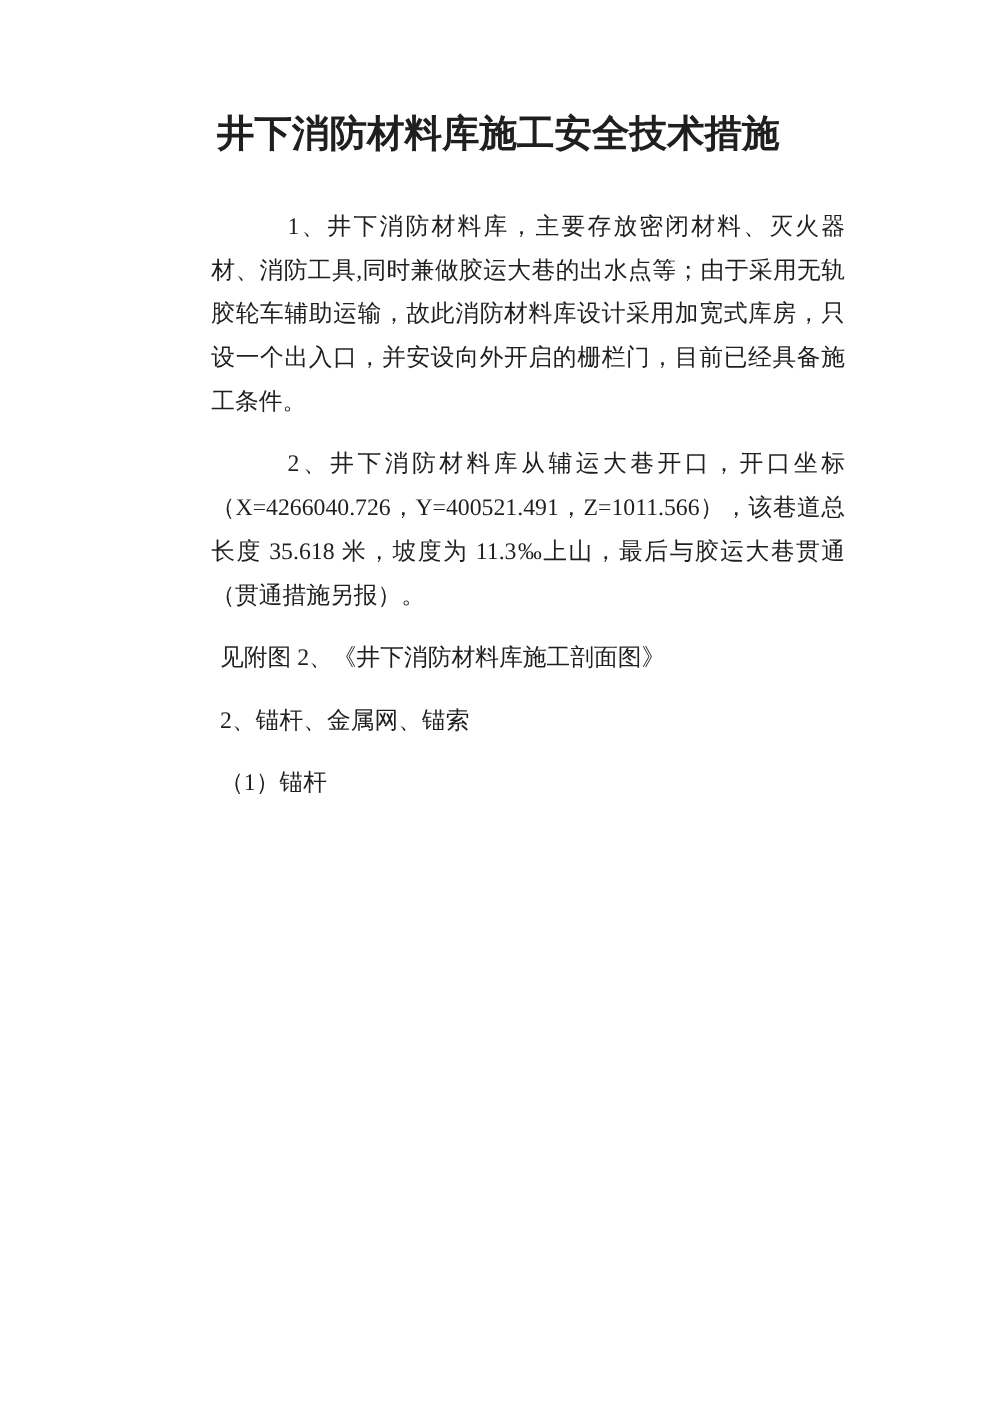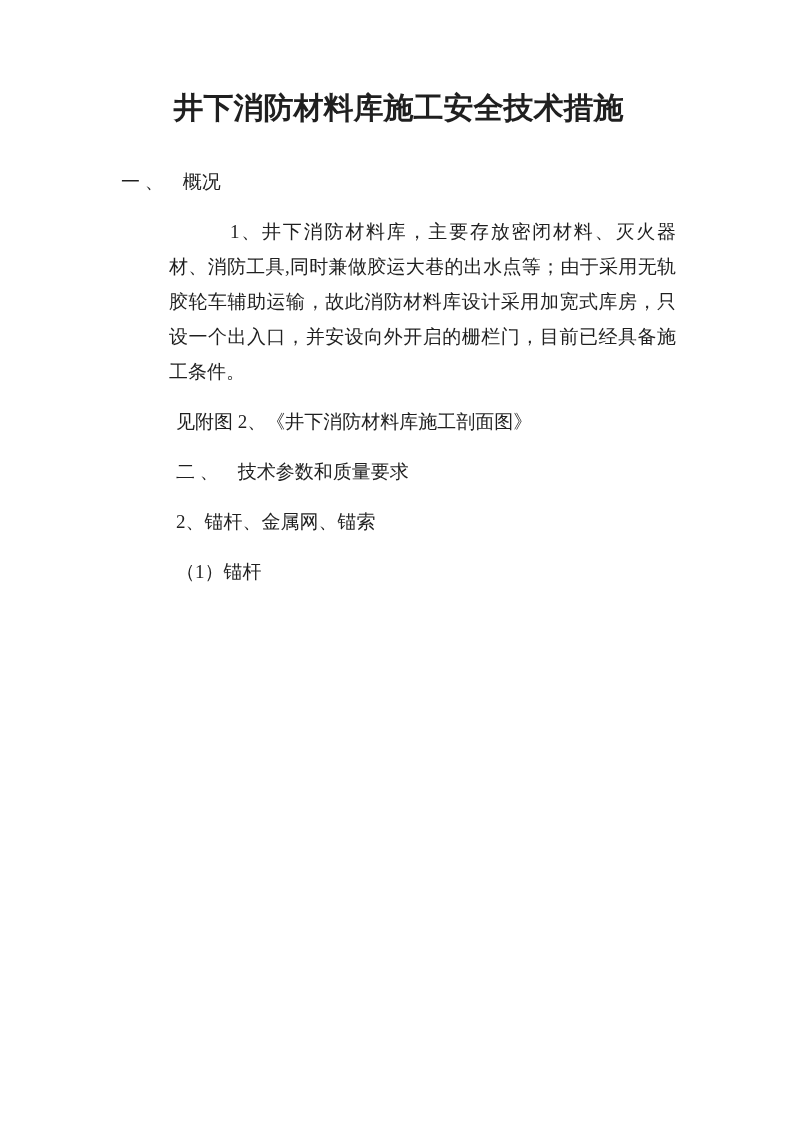--- a/index.html
+++ b/index.html
@@ -43,29 +43,28 @@
     text-indent: 55px;
   }
 </style>
 </head>
 <body>
 
 <div class="page">
 
   <h1 class="doc-title">井下消防材料库施工安全技术措施</h1>
 
-  <p class="para">一 、　概况</p>
 
   <p class="para justify ind">1、井下消防材料库，主要存放密闭材料、灭火器材、消防工具,同时兼做胶运大巷的出水点等；由于采用无轨胶轮车辅助运输，故此消防材料库设计采用加宽式库房，只设一个出入口，并安设向外开启的栅栏门，目前已经具备施工条件。</p>
 
+  <p class="para justify ind">2、井下消防材料库从辅运大巷开口，开口坐标（X=4266040.726，Y=400521.491，Z=1011.566），该巷道总长度 35.618 米，坡度为 11.3‰上山，最后与胶运大巷贯通（贯通措施另报）。</p>
 
 
   <p class="para ind-sm">见附图 2、《井下消防材料库施工剖面图》</p>
 
-  <p class="para ind-sm">二 、　技术参数和质量要求</p>
 
 
 
   <p class="para ind-sm">2、锚杆、金属网、锚索</p>
 
   <p class="para ind-sm">（1）锚杆</p>
 
 
 </div>
 

